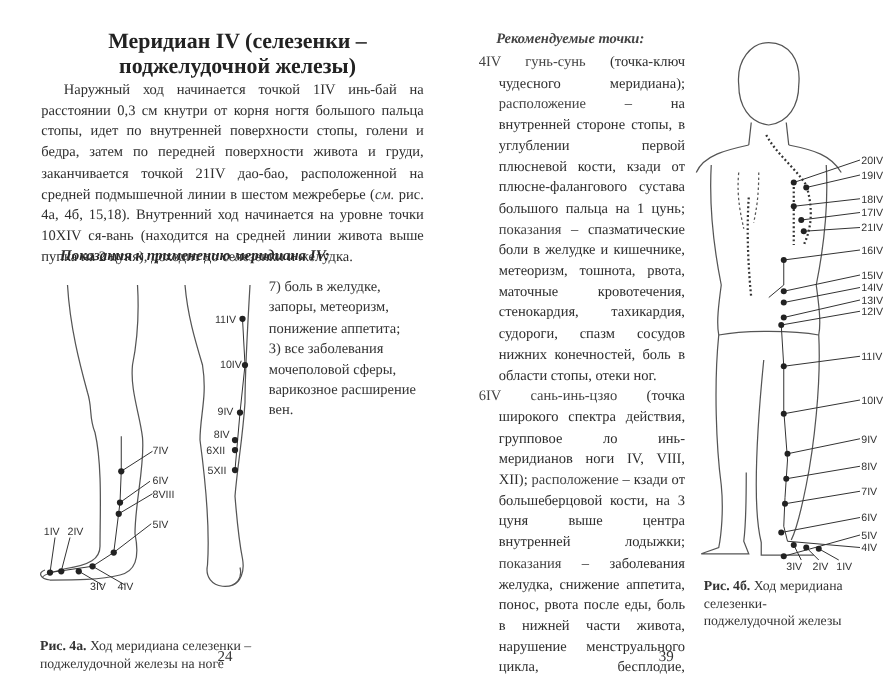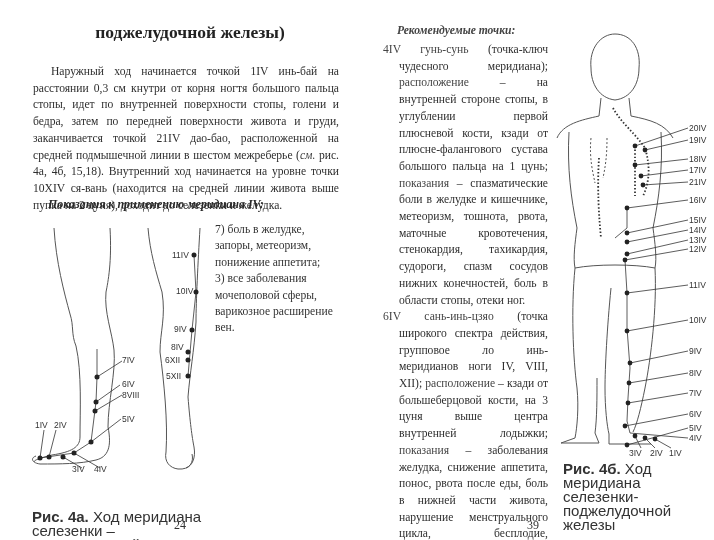--- a/index.html
+++ b/index.html
@@ -12,36 +12,37 @@
   .title { position: absolute; left: 40px; top: 22px; width: 300px; text-align: center;
     font-family: "Liberation Serif", serif; font-weight: bold; font-size: 17.5px; line-height: 20px; color: #222; }
   .para { position: absolute; left: 33px; top: 64px; width: 306px; font-size: 11.6px; line-height: 16.7px;
     text-align: justify; text-indent: 18px; color: #2e2e2e; }
   .para .it { font-style: italic; }
   .indications-head { position: absolute; left: 48px; top: 197px; font-size: 12px; font-weight: bold; font-style: italic; color: #2a2a2a; }
 
   .fig { position: absolute; }
   .ind-list { position: absolute; left: 215px; top: 222px; width: 128px; font-size: 11.6px; line-height: 16.4px; color: #333; }
   .ind-list p { text-align: left; }
-  .caption { position: absolute; font-family: Liberation Sans, sans-serif; font-size: 15px; line-height: 14px; color: #333; }
+  .caption { position: absolute; font-family: Liberation Serif, serif; font-size: 11px; line-height: 14px; color: #333; }
   .caption b { font-weight: bold; }
   .page-num { position: absolute; font-size: 12px; color: #333; }
 
   .rec-head { position: absolute; left: 40px; top: 24px; font-size: 11.6px; font-style: italic; font-weight: bold; color: #444; }
   .rec-body { position: absolute; left: 26px; top: 42px; width: 165px; font-size: 11.6px; line-height: 16.7px; color: #2e2e2e; }
   .rec-item { margin-bottom: 0; }
   .rec-item .hang { padding-left: 16px; text-align: justify; }
   .it { color: #444; }
   svg text { font-family: "Liberation Sans", sans-serif; fill: #333; }
 </style>
 </head>
 <body>
 
 <div class="page page-left">
   <div class="title">
+    <div>Меридиан IV (селезенки –</div>
     <div>поджелудочной железы)</div>
   </div>
 
   <div class="para"><span>Наружный ход начинается точкой 1IV инь-бай на расстоянии 0,3 см кнутри от корня ногтя большого пальца стопы, идет по внутренней поверхности стопы, голени и бедра, затем по передней поверхности живота и груди, заканчивается точкой 21IV дао-бао, расположенной на средней подмышечной линии в шестом межреберье (</span><span class="it">см.</span><span> рис. 4а, 4б, 15,18). Внутренний ход начинается на уровне точки 10XIV ся-вань (находится на средней линии живота выше пупка на 2 цуня), доходит до селезенки и желудка.</span></div>
 
   <div class="indications-head">Показания к применению меридиана IV:</div>
 
   <svg class="fig" style="left:0;top:222px" width="215" height="250" viewBox="0 0 215 250">
     <g fill="none" stroke="#555" stroke-width="1">
 

